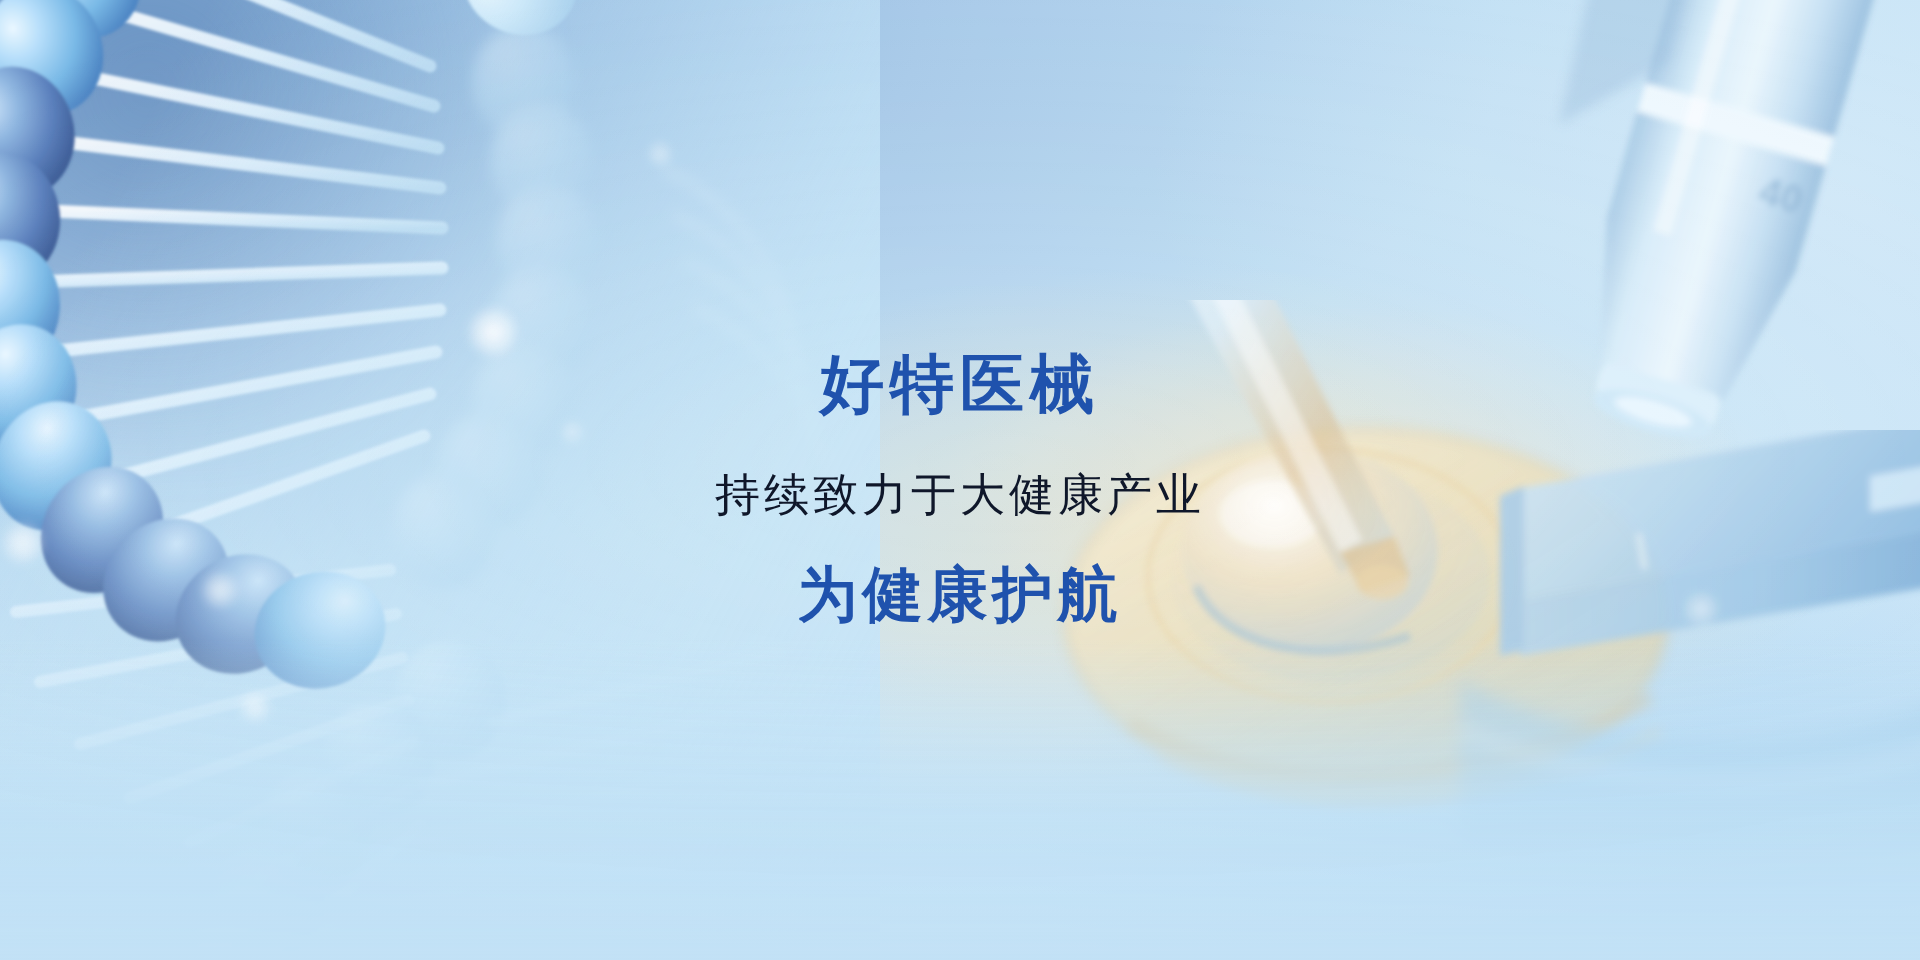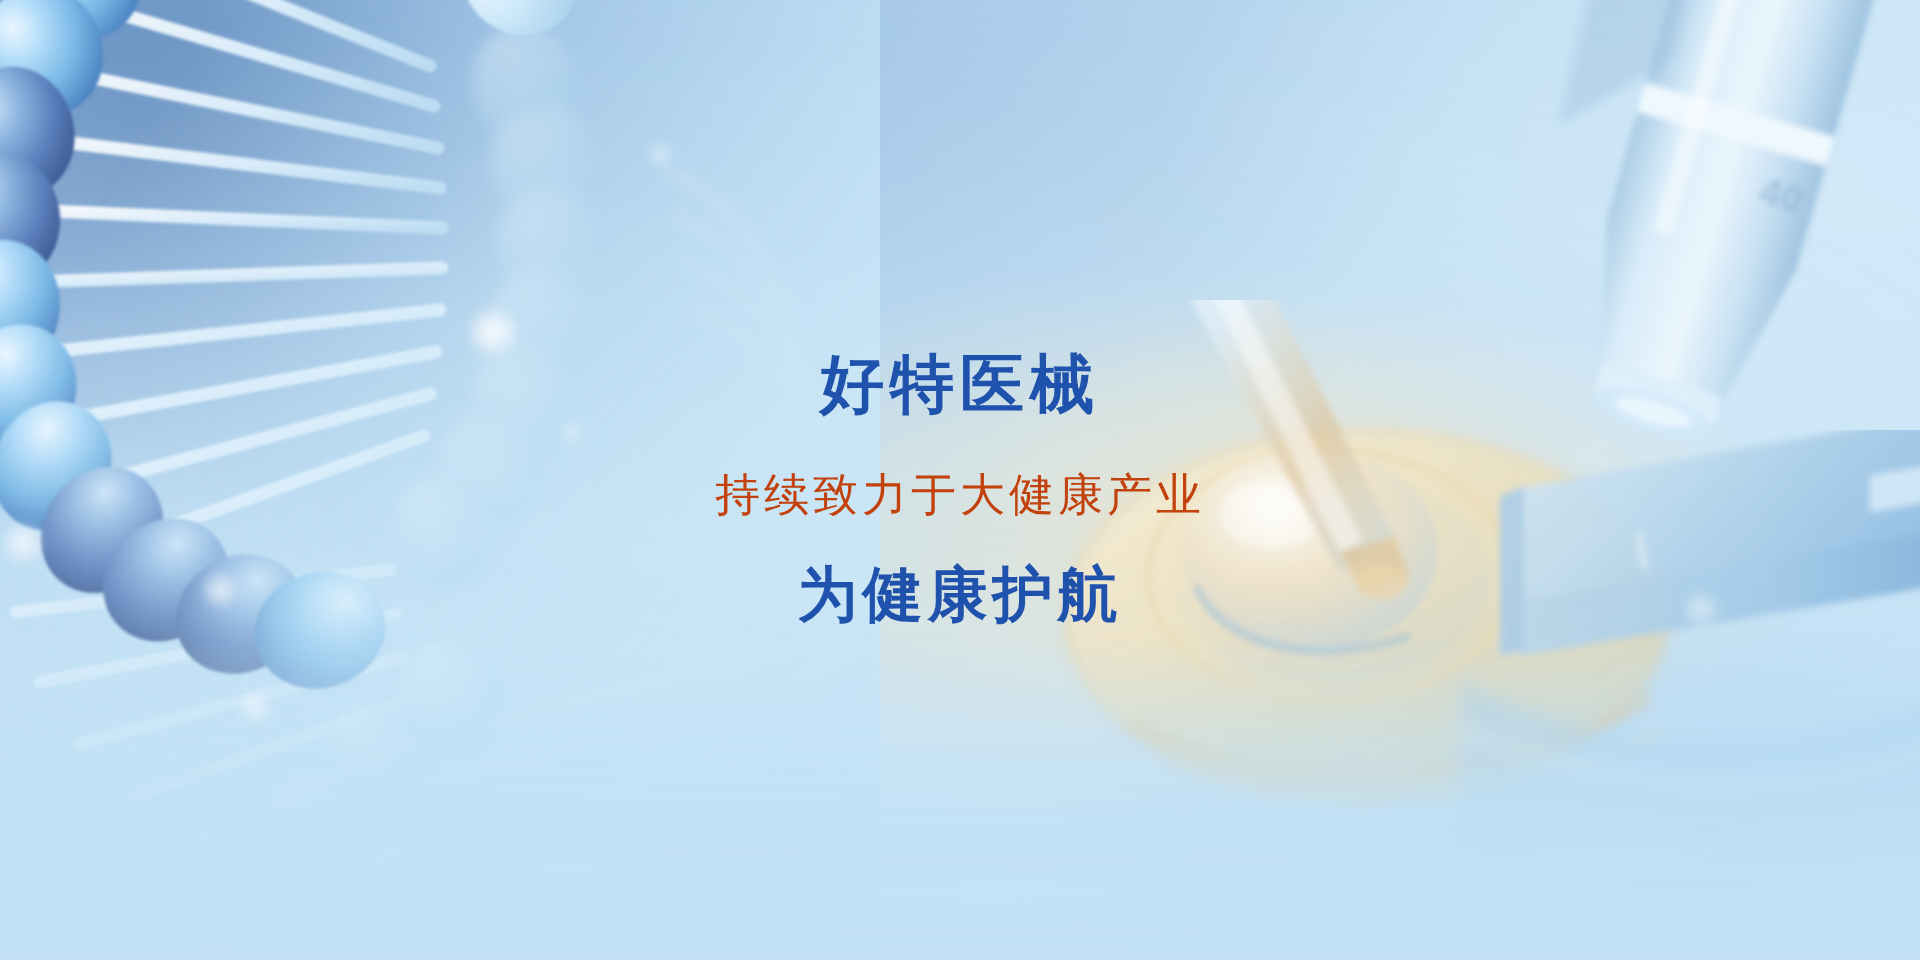--- a/index.html
+++ b/index.html
@@ -384,17 +384,17 @@
   <div class="bokeh" style="left:200px;top:570px;width:40px;height:40px;opacity:.75;"></div>
   <div class="bokeh" style="left:238px;top:690px;width:34px;height:34px;opacity:.6;"></div>
   <div class="bokeh" style="left:1682px;top:590px;width:38px;height:38px;opacity:.55;"></div>
   <div class="bokeh" style="left:646px;top:140px;width:28px;height:28px;opacity:.45;"></div>
   <div class="bokeh" style="left:560px;top:420px;width:24px;height:24px;opacity:.42;"></div>
 
   <div class="veil"></div>
 
   <div class="copy">
     <div class="title" style="color:#1f52ad;">好特医械</div>
-    <div class="sub1" style="color:#c2410c;">持续致力于大健康产业</div>
+    <div class="sub1" style="color:#0f172a;">持续致力于大健康产业</div>
     <div class="sub2" style="color:#1f52ad;">为健康护航</div>
   </div>
 
 </div>
 
 </body></html>

